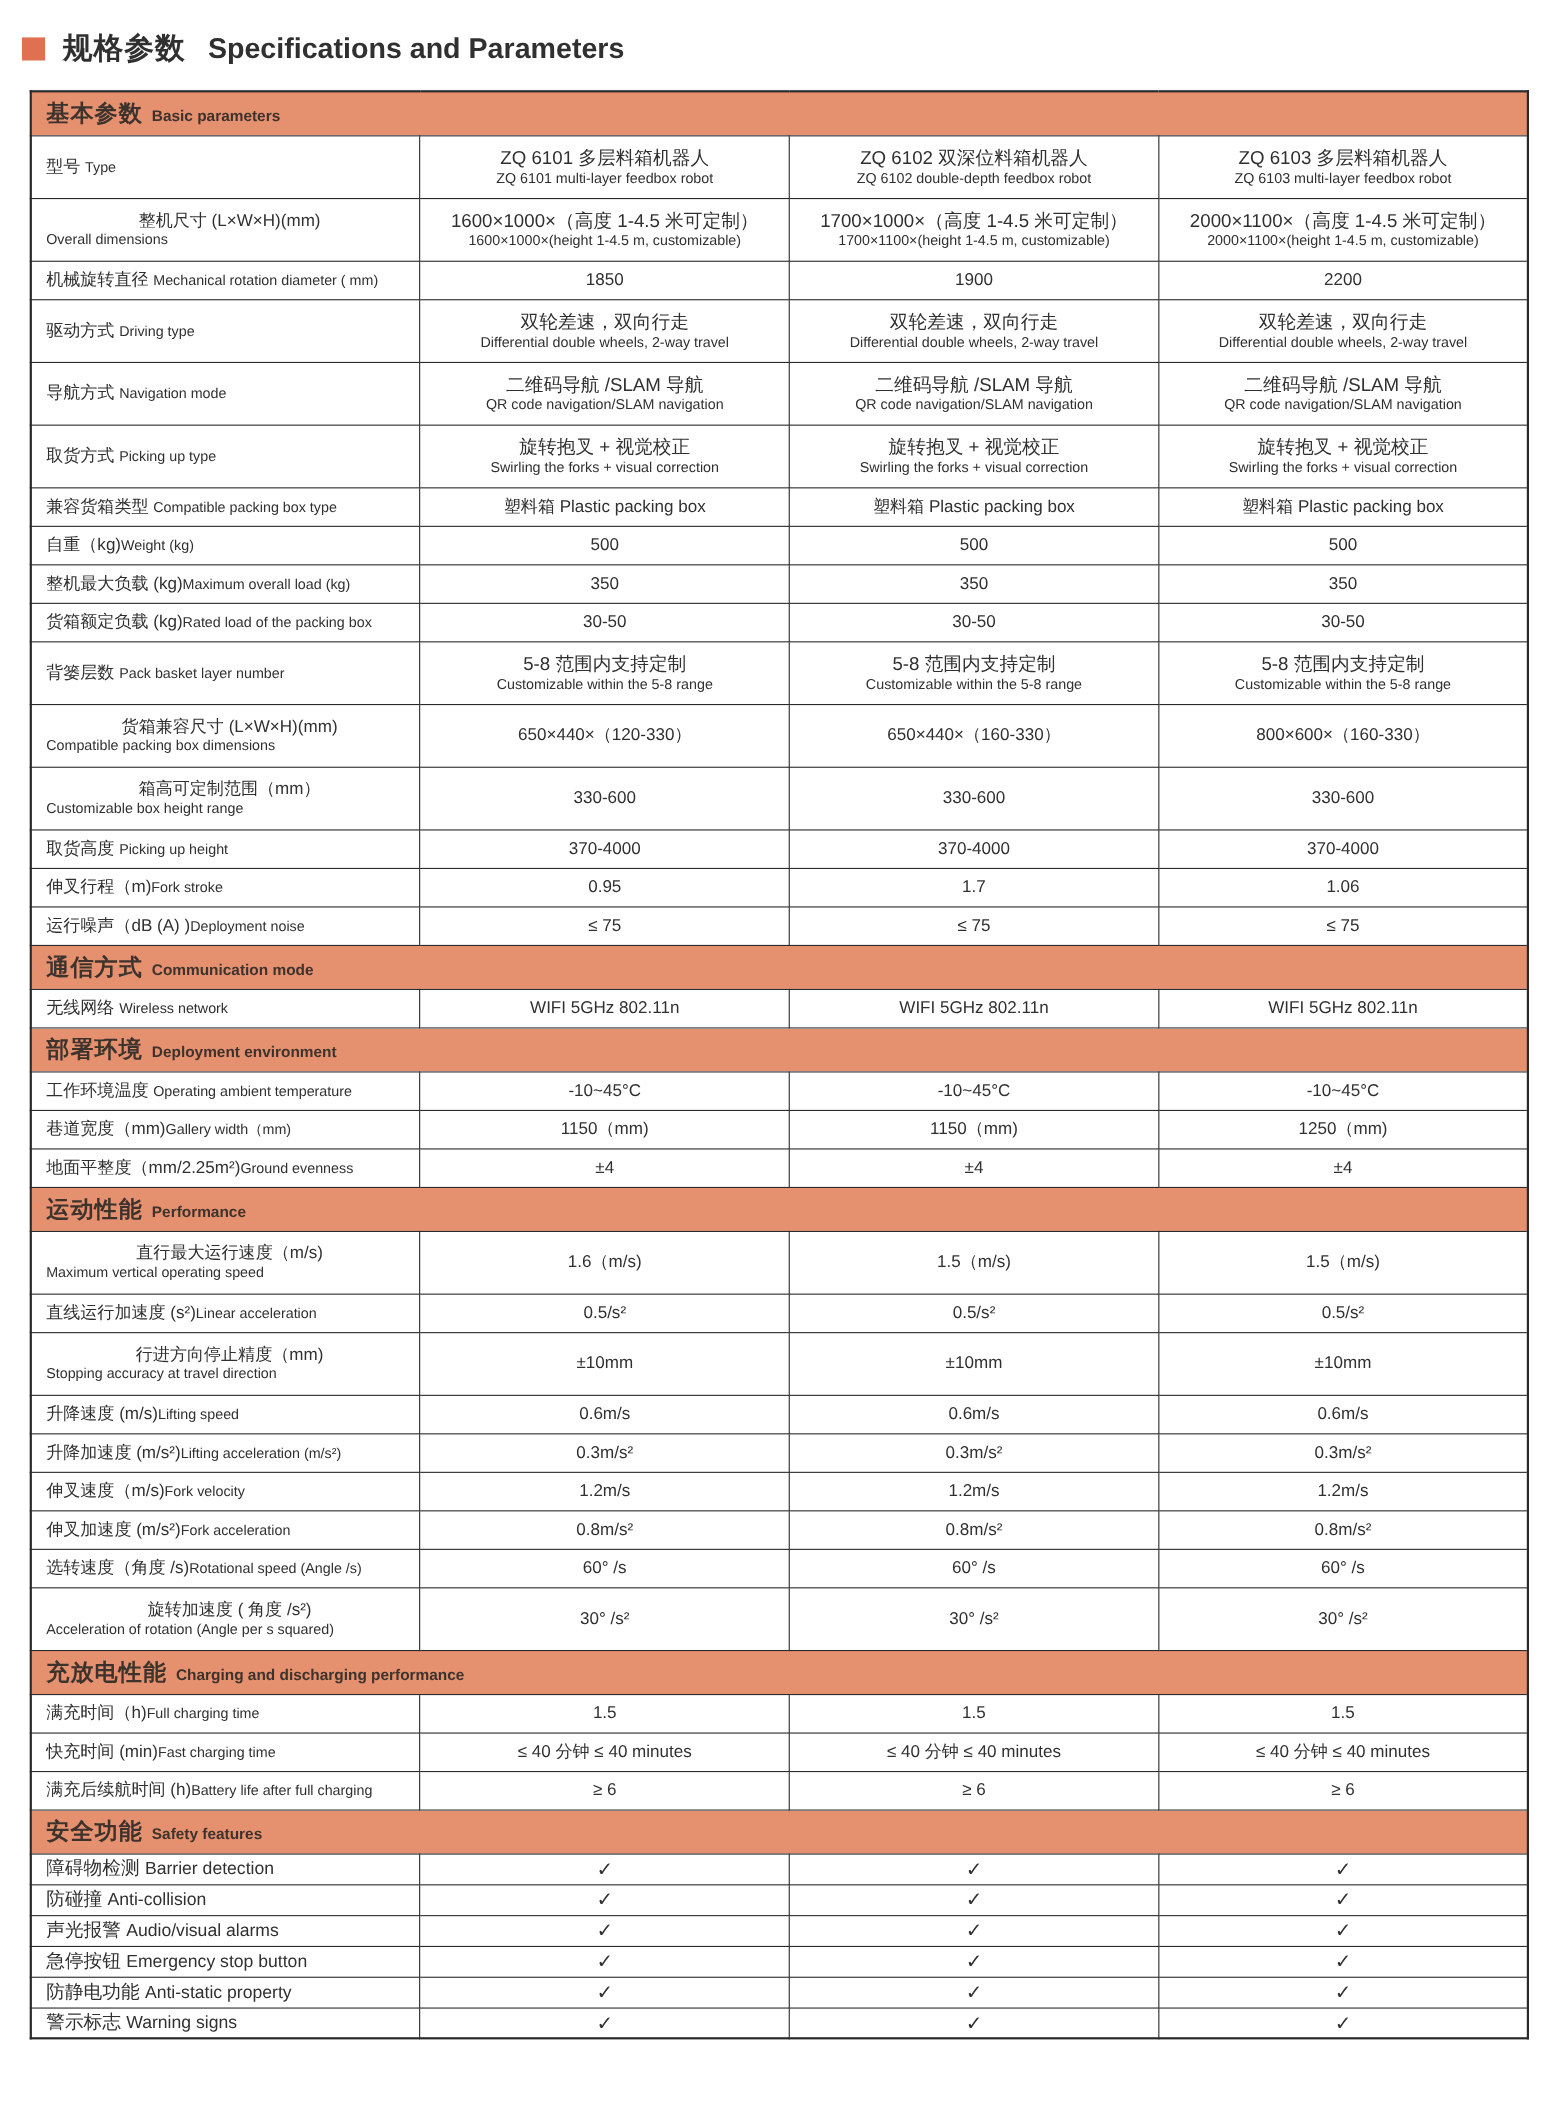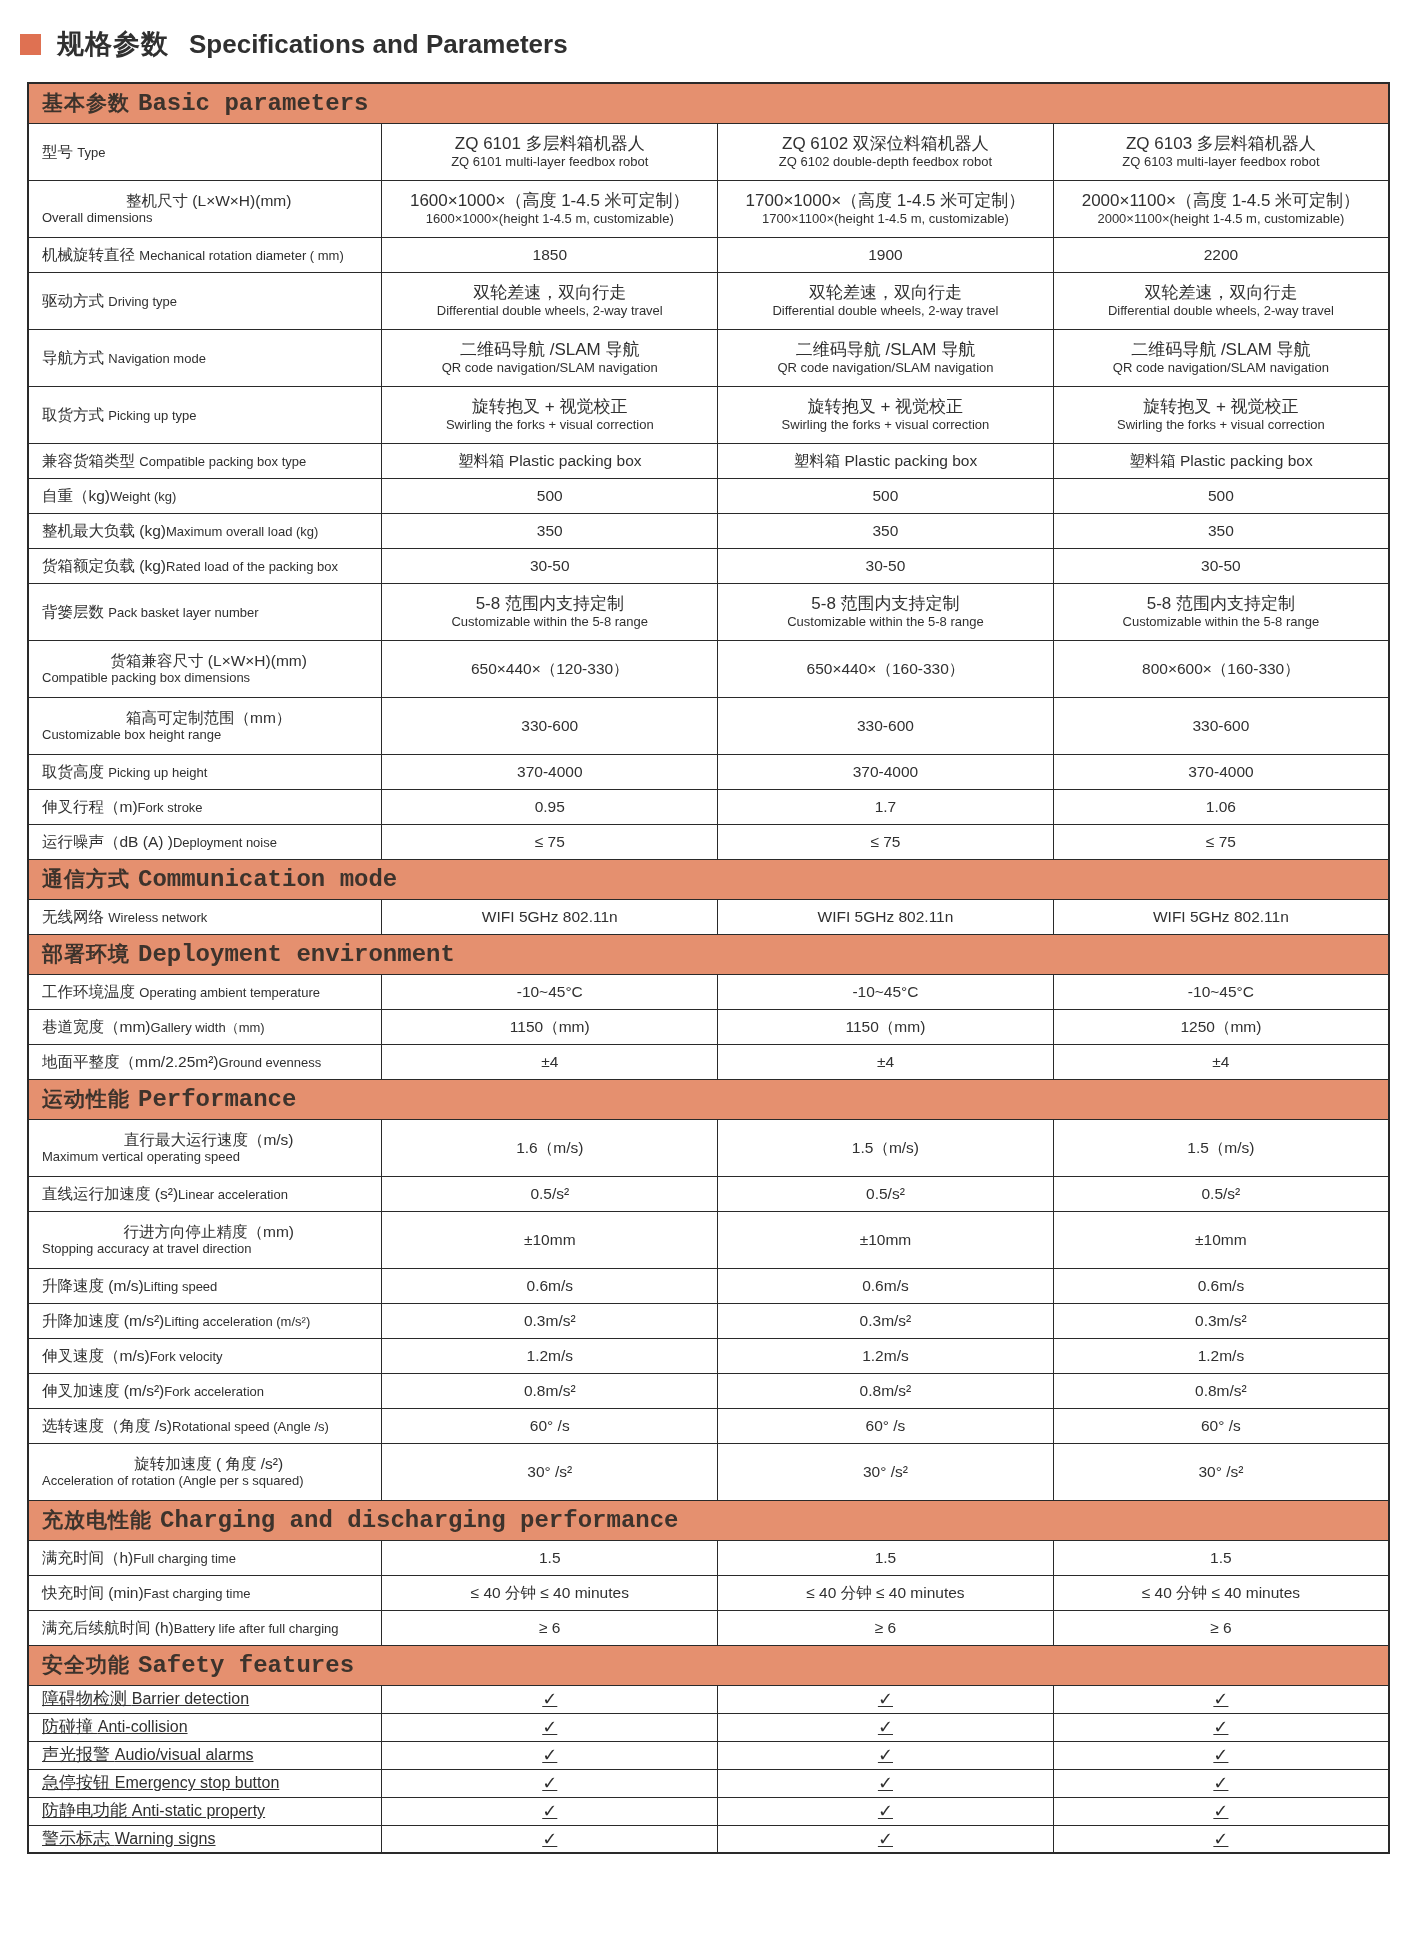--- a/index.html
+++ b/index.html
@@ -45,21 +45,21 @@
   }
   col.c-label{width:26%;}
   col.c-val{width:24.66%;}
   tr.band-row{height:40px;}
   td.band{
     background:var(--band);
     padding-left:13px;
     color:#3d332c;
   }
   .band-zh{font-size:21px;font-weight:700;letter-spacing:1px;}
-  .band-en{font-size:24px;font-weight:700;margin-left:8px;font-family:Liberation Mono, monospace;}
+  .band-en{font-size:14px;font-weight:700;margin-left:8px;}
   tr.spec-row{height:35px;}
   tr.spec-row.tall{height:57px;}
   td.lbl{
     padding:2px 6px 2px 13px;
     text-align:left;
     line-height:1.25;
   }
   .lbl-zh{font-size:15.5px;text-align:center;}
   .lbl-en{font-size:13px;}
   td.lbl.stacked .lbl-zh,
@@ -67,21 +67,21 @@
   td.val{
     text-align:center;
     font-size:15.5px;
     line-height:1.25;
     padding:2px 4px;
   }
   .val-zh{font-size:17px;}
   .val-en{font-size:13px;}
   td.val.check{font-size:18px;}
   
-  tr.sec-5{height:28px;text-decoration:underline;}
+  tr.sec-5{height:28px;}
   tr.sec-5 .lbl-zh{font-size:17px;}
   tr.sec-5 .lbl-en{font-size:16px;}
 </style>
 </head>
 <body>
 
 <div class="page-title">
   <span class="title-square"></span>
   <span class="title-zh">规格参数</span>
   <span class="title-en">Specifications and Parameters</span>

